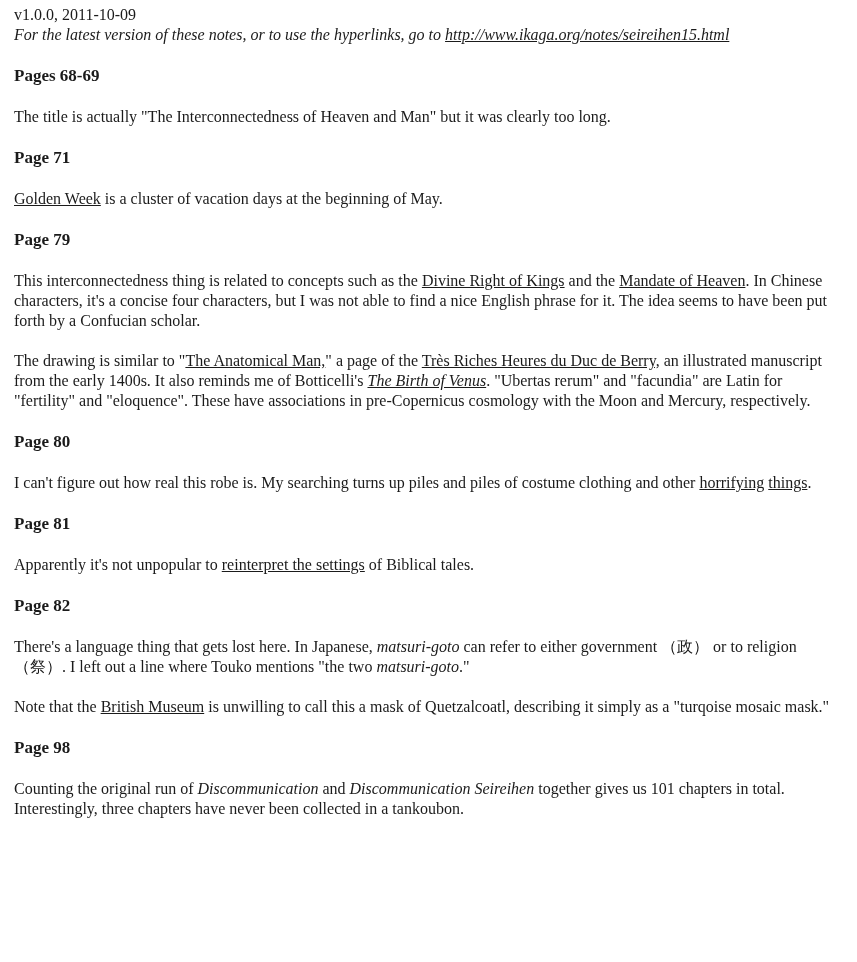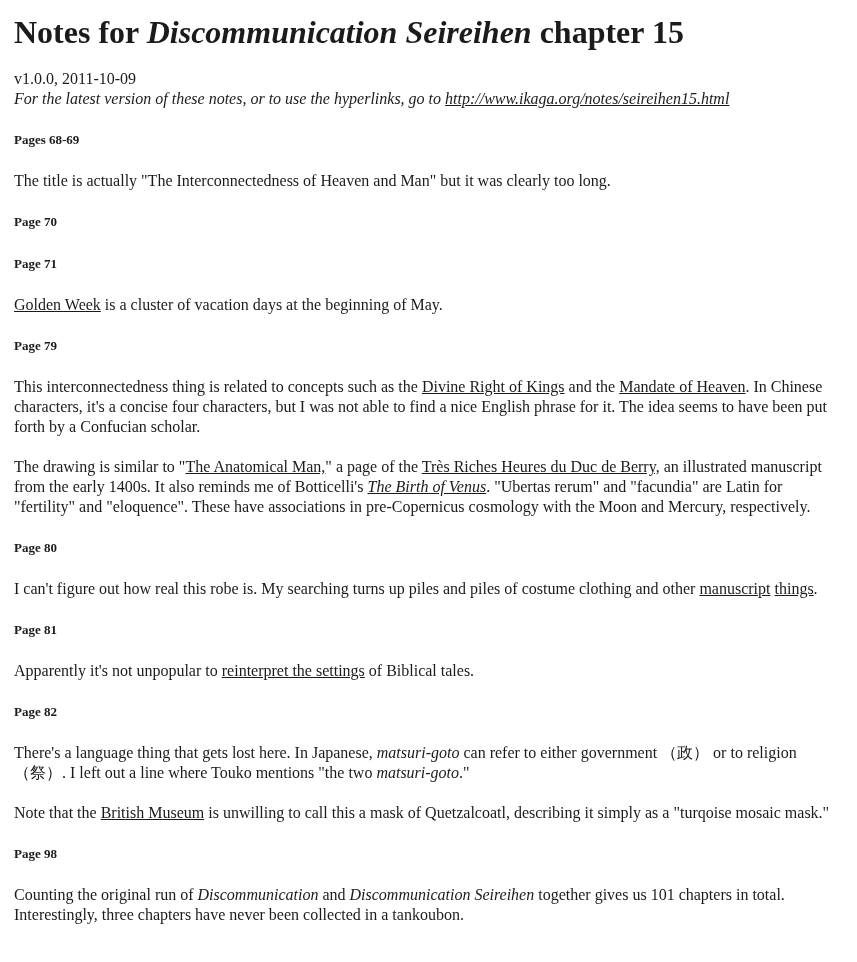--- a/index.html
+++ b/index.html
@@ -23,21 +23,21 @@
     line-height: 1.15;
     margin: 9px 0 18px 0;
   }
   h1.doc-title em { font-style: italic; }
   p.header-meta {
     margin: 0 0 20px 0;
     line-height: 20px;
   }
   p.header-meta .latest { font-style: italic; }
   h3.page-heading {
-    font-size: 13px;
+    font-size: 17px;
     font-weight: bold;
     line-height: 22px;
     margin: 20px 0;
   }
   p.note-paragraph {
     line-height: 20px;
     margin: 20px 0;
   }
   a.lnk {
     color: inherit;
@@ -46,47 +46,45 @@
     margin-top: 37px;
   }
   a.lnk.em { font-style: italic; }
   em { font-style: italic; }
 </style>
 </head>
 <body>
 
 <div>
 
-  <h1 class="doc-title"><span>Notes for </span><em>Discommunication Seireihen</em><span> chapter 15</span></h1>
 
   <p class="header-meta"><span>v1.0.0, 2011-10-09</span><br><span class="latest">For the latest version of these notes, or to use the hyperlinks, go to </span><a class="lnk em" href="#">http://www.ikaga.org/notes/seireihen15.html</a></p>
 
   <section>
     <h3 class="page-heading">Pages 68-69</h3>
     <p class="note-paragraph"><span>The title is actually "The Interconnectedness of Heaven and Man" but it was clearly too long.</span></p>
   </section>
 
   <section>
-    <h3 class="page-heading">Page 70</h3>
   </section>
 
   <section>
     <h3 class="page-heading">Page 71</h3>
     <p class="note-paragraph"><a class="lnk" href="#">Golden Week</a><span> is a cluster of vacation days at the beginning of May.</span></p>
   </section>
 
   <section>
     <h3 class="page-heading">Page 79</h3>
     <p class="note-paragraph"><span>This interconnectedness thing is related to concepts such as the </span><a class="lnk" href="#">Divine Right of Kings</a><span> and the </span><a class="lnk" href="#">Mandate of Heaven</a><span>. In Chinese characters, it's a concise four characters, but I was not able to find a nice English phrase for it. The idea seems to have been put forth by a Confucian scholar.</span></p>
     <p class="note-paragraph"><span>The drawing is similar to "</span><a class="lnk" href="#">The Anatomical Man,</a><span>" a page of the </span><a class="lnk" href="#">Très Riches Heures du Duc de Berry,</a><span> an illustrated manuscript from the early 1400s. It also reminds me of Botticelli's </span><a class="lnk em" href="#">The Birth of Venus</a><span>. "Ubertas rerum" and "facundia" are Latin for "fertility" and "eloquence". These have associations in pre-Copernicus cosmology with the Moon and Mercury, respectively.</span></p>
   </section>
 
   <section>
     <h3 class="page-heading">Page 80</h3>
-    <p class="note-paragraph"><span>I can't figure out how real this robe is. My searching turns up piles and piles of costume clothing and other </span><a class="lnk" href="#">manuscript</a><span> </span><a class="lnk" href="#">things</a><span>.</span></p>
+    <p class="note-paragraph"><span>I can't figure out how real this robe is. My searching turns up piles and piles of costume clothing and other </span><a class="lnk" href="#">horrifying</a><span> </span><a class="lnk" href="#">things</a><span>.</span></p>
   </section>
 
   <section>
     <h3 class="page-heading">Page 81</h3>
     <p class="note-paragraph"><span>Apparently it's not unpopular to </span><a class="lnk" href="#">reinterpret the settings</a><span> of Biblical tales.</span></p>
   </section>
 
   <section>
     <h3 class="page-heading">Page 82</h3>
     <p class="note-paragraph"><span>There's a language thing that gets lost here. In Japanese, </span><em>matsuri-goto</em><span> can refer to either government （政） or to religion （祭）. I left out a line where Touko mentions "the two </span><em>matsuri-goto</em><span>."</span></p>

